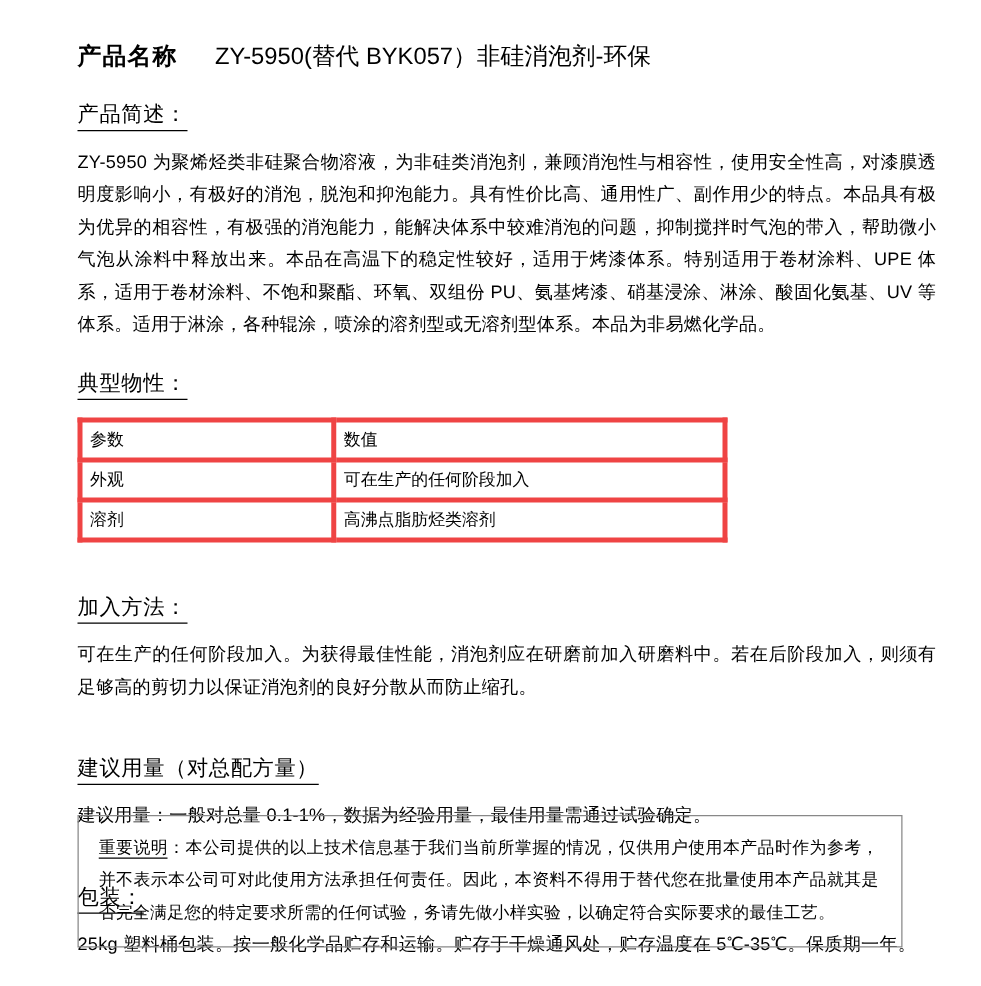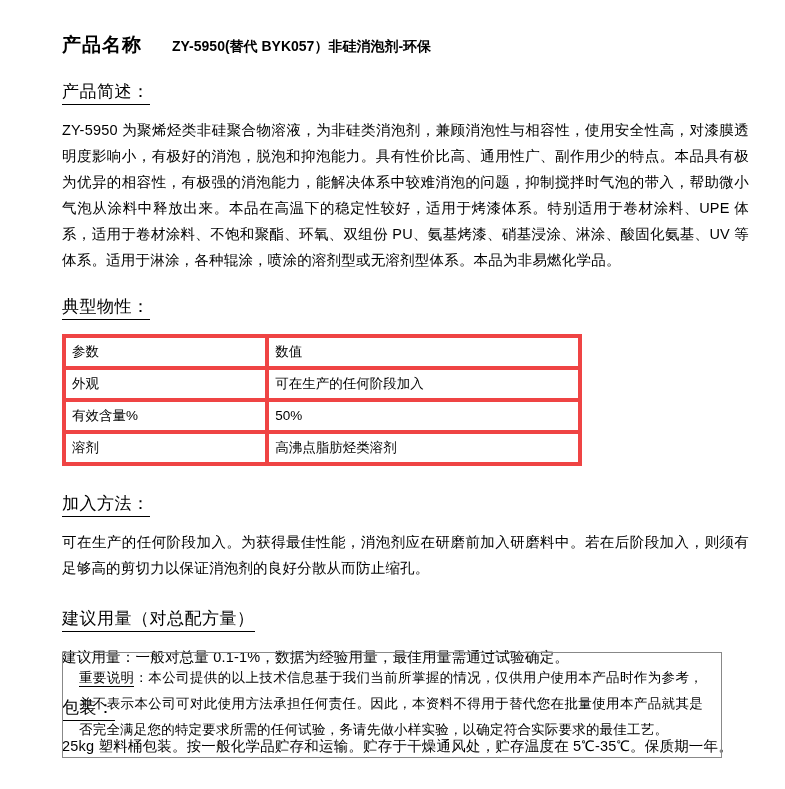--- a/index.html
+++ b/index.html
@@ -28,38 +28,38 @@
     align-items: baseline;
     margin-top: 2px;
   }
   .title-label {
     font-weight: bold;
     font-size: 19px;
     letter-spacing: 1px;
     white-space: nowrap;
   }
   .title-value {
-    font-weight: bold;
-    font-size: 14px;
+    font-weight: normal;
+    font-size: 19px;
     margin-left: 30px;
     white-space: nowrap;
   }
 
   
   .section-head {
     font-weight: normal;
     font-size: 17px;
     display: inline-block;
     border-bottom: 1.5px solid #000;
     padding-bottom: 1px;
     margin-top: 22px;
     letter-spacing: 0.5px;
   }
   .section-head.nolead {
-    margin-top: 26px;
+    margin-top: 40px;
   }
 
   .body-text {
     font-size: 14.5px;
     line-height: 26px;
     text-align: justify;
     margin-top: 12px;
     letter-spacing: 0.2px;
   }
 
@@ -122,24 +122,20 @@
       <tbody>
           <tr>
         <td class="c1">参数</td>
         <td class="c2">数值</td>
       </tr>
       <tr>
         <td class="c1">外观</td>
         <td class="c2">可在生产的任何阶段加入</td>
       </tr>
       <tr>
-        <td class="c1">有效含量%</td>
-        <td class="c2">50%</td>
-      </tr>
-      <tr>
         <td class="c1">溶剂</td>
         <td class="c2">高沸点脂肪烃类溶剂</td>
       </tr>
     </tbody>
       </table>
   </div>
 
   <div>
     <div class="section-head nolead">加入方法：</div>
     <div class="body-text">可在生产的任何阶段加入。为获得最佳性能，消泡剂应在研磨前加入研磨料中。若在后阶段加入，则须有足够高的剪切力以保证消泡剂的良好分散从而防止缩孔。</div>

